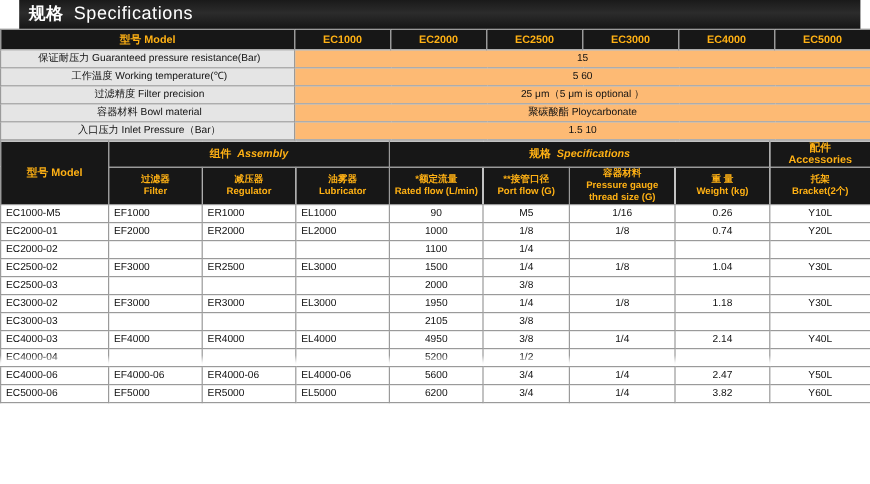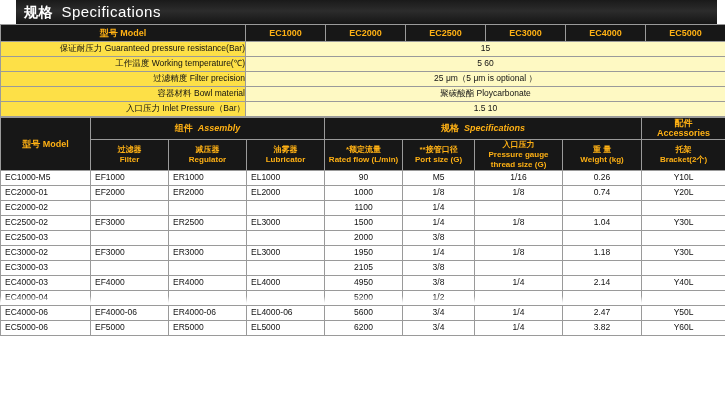--- a/index.html
+++ b/index.html
@@ -66,27 +66,27 @@
 
   
   .t1 .hdr {
     background: #171717;
     color: #ffb114;
     font-weight: bold;
     font-size: 9px;
     height: 17px;
   }
   .t1 .lbl {
-    background: #fde047;
-    text-align: right;
+    background: #e5e5e5;
+    text-align: center;
     padding-left: 3px;
     font-size: 8.5px;
     color: #111;
   }
-  .t1 td.val { background: #fef9c3; }
+  .t1 td.val { background: #fdba74; }
 
   
   .t2 .grp {
     background: #171717;
     color: #ffb114;
     font-weight: bold;
     font-size: 9px;
     height: 15px;
   }
   .t2 .sub {
@@ -199,24 +199,24 @@
           <td class="sub">
             <span class="cn">油雾器</span>
             <span class="en">Lubricator</span>
           </td>
           <td class="sub">
             <span class="cn">*额定流量</span>
             <span class="en">Rated flow (L/min)</span>
           </td>
           <td class="sub">
             <span class="cn">**接管口径</span>
-            <span class="en">Port size (G)</span>
-          </td>
-          <td class="sub">
-            <span class="cn">入口压力</span>
+            <span class="en">Port flow (G)</span>
+          </td>
+          <td class="sub">
+            <span class="cn">容器材料</span>
             <span class="en">Pressure gauge thread size (G)</span>
           </td>
           <td class="sub">
             <span class="cn">重 量</span>
             <span class="en">Weight (kg)</span>
           </td>
           <td class="sub">
             <span class="cn">托架</span>
             <span class="en">Bracket(2个)</span>
           </td>

